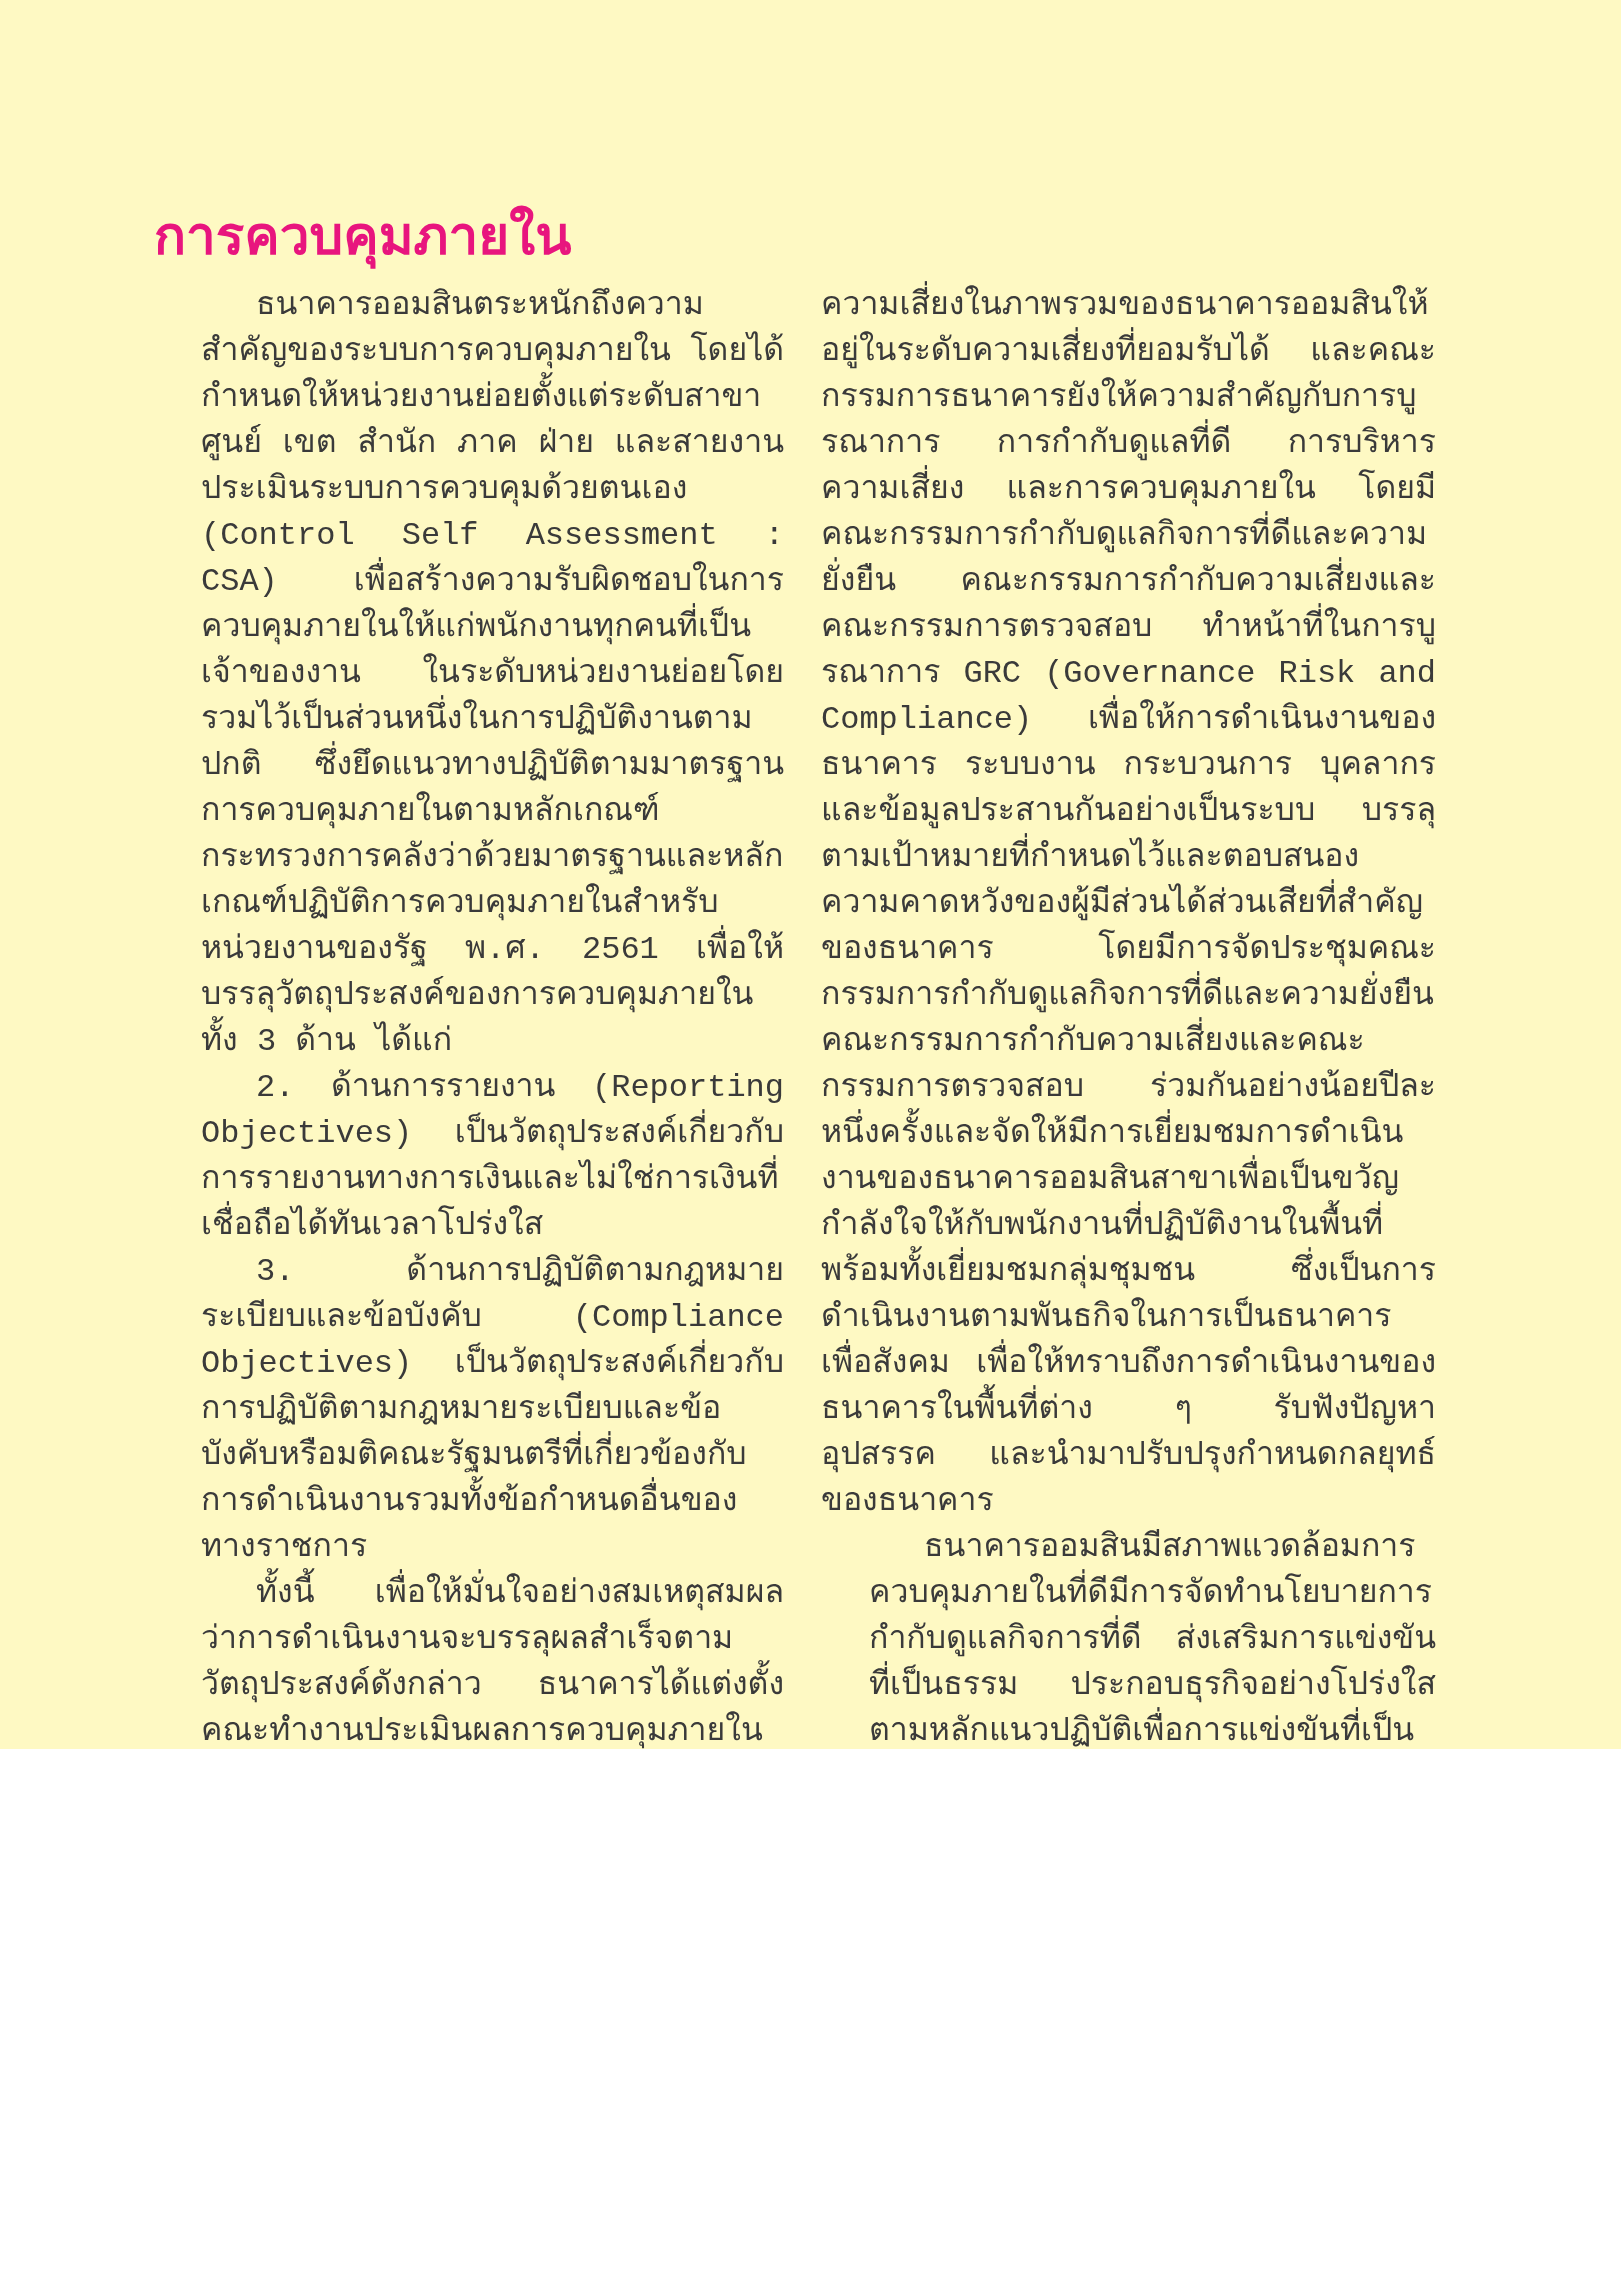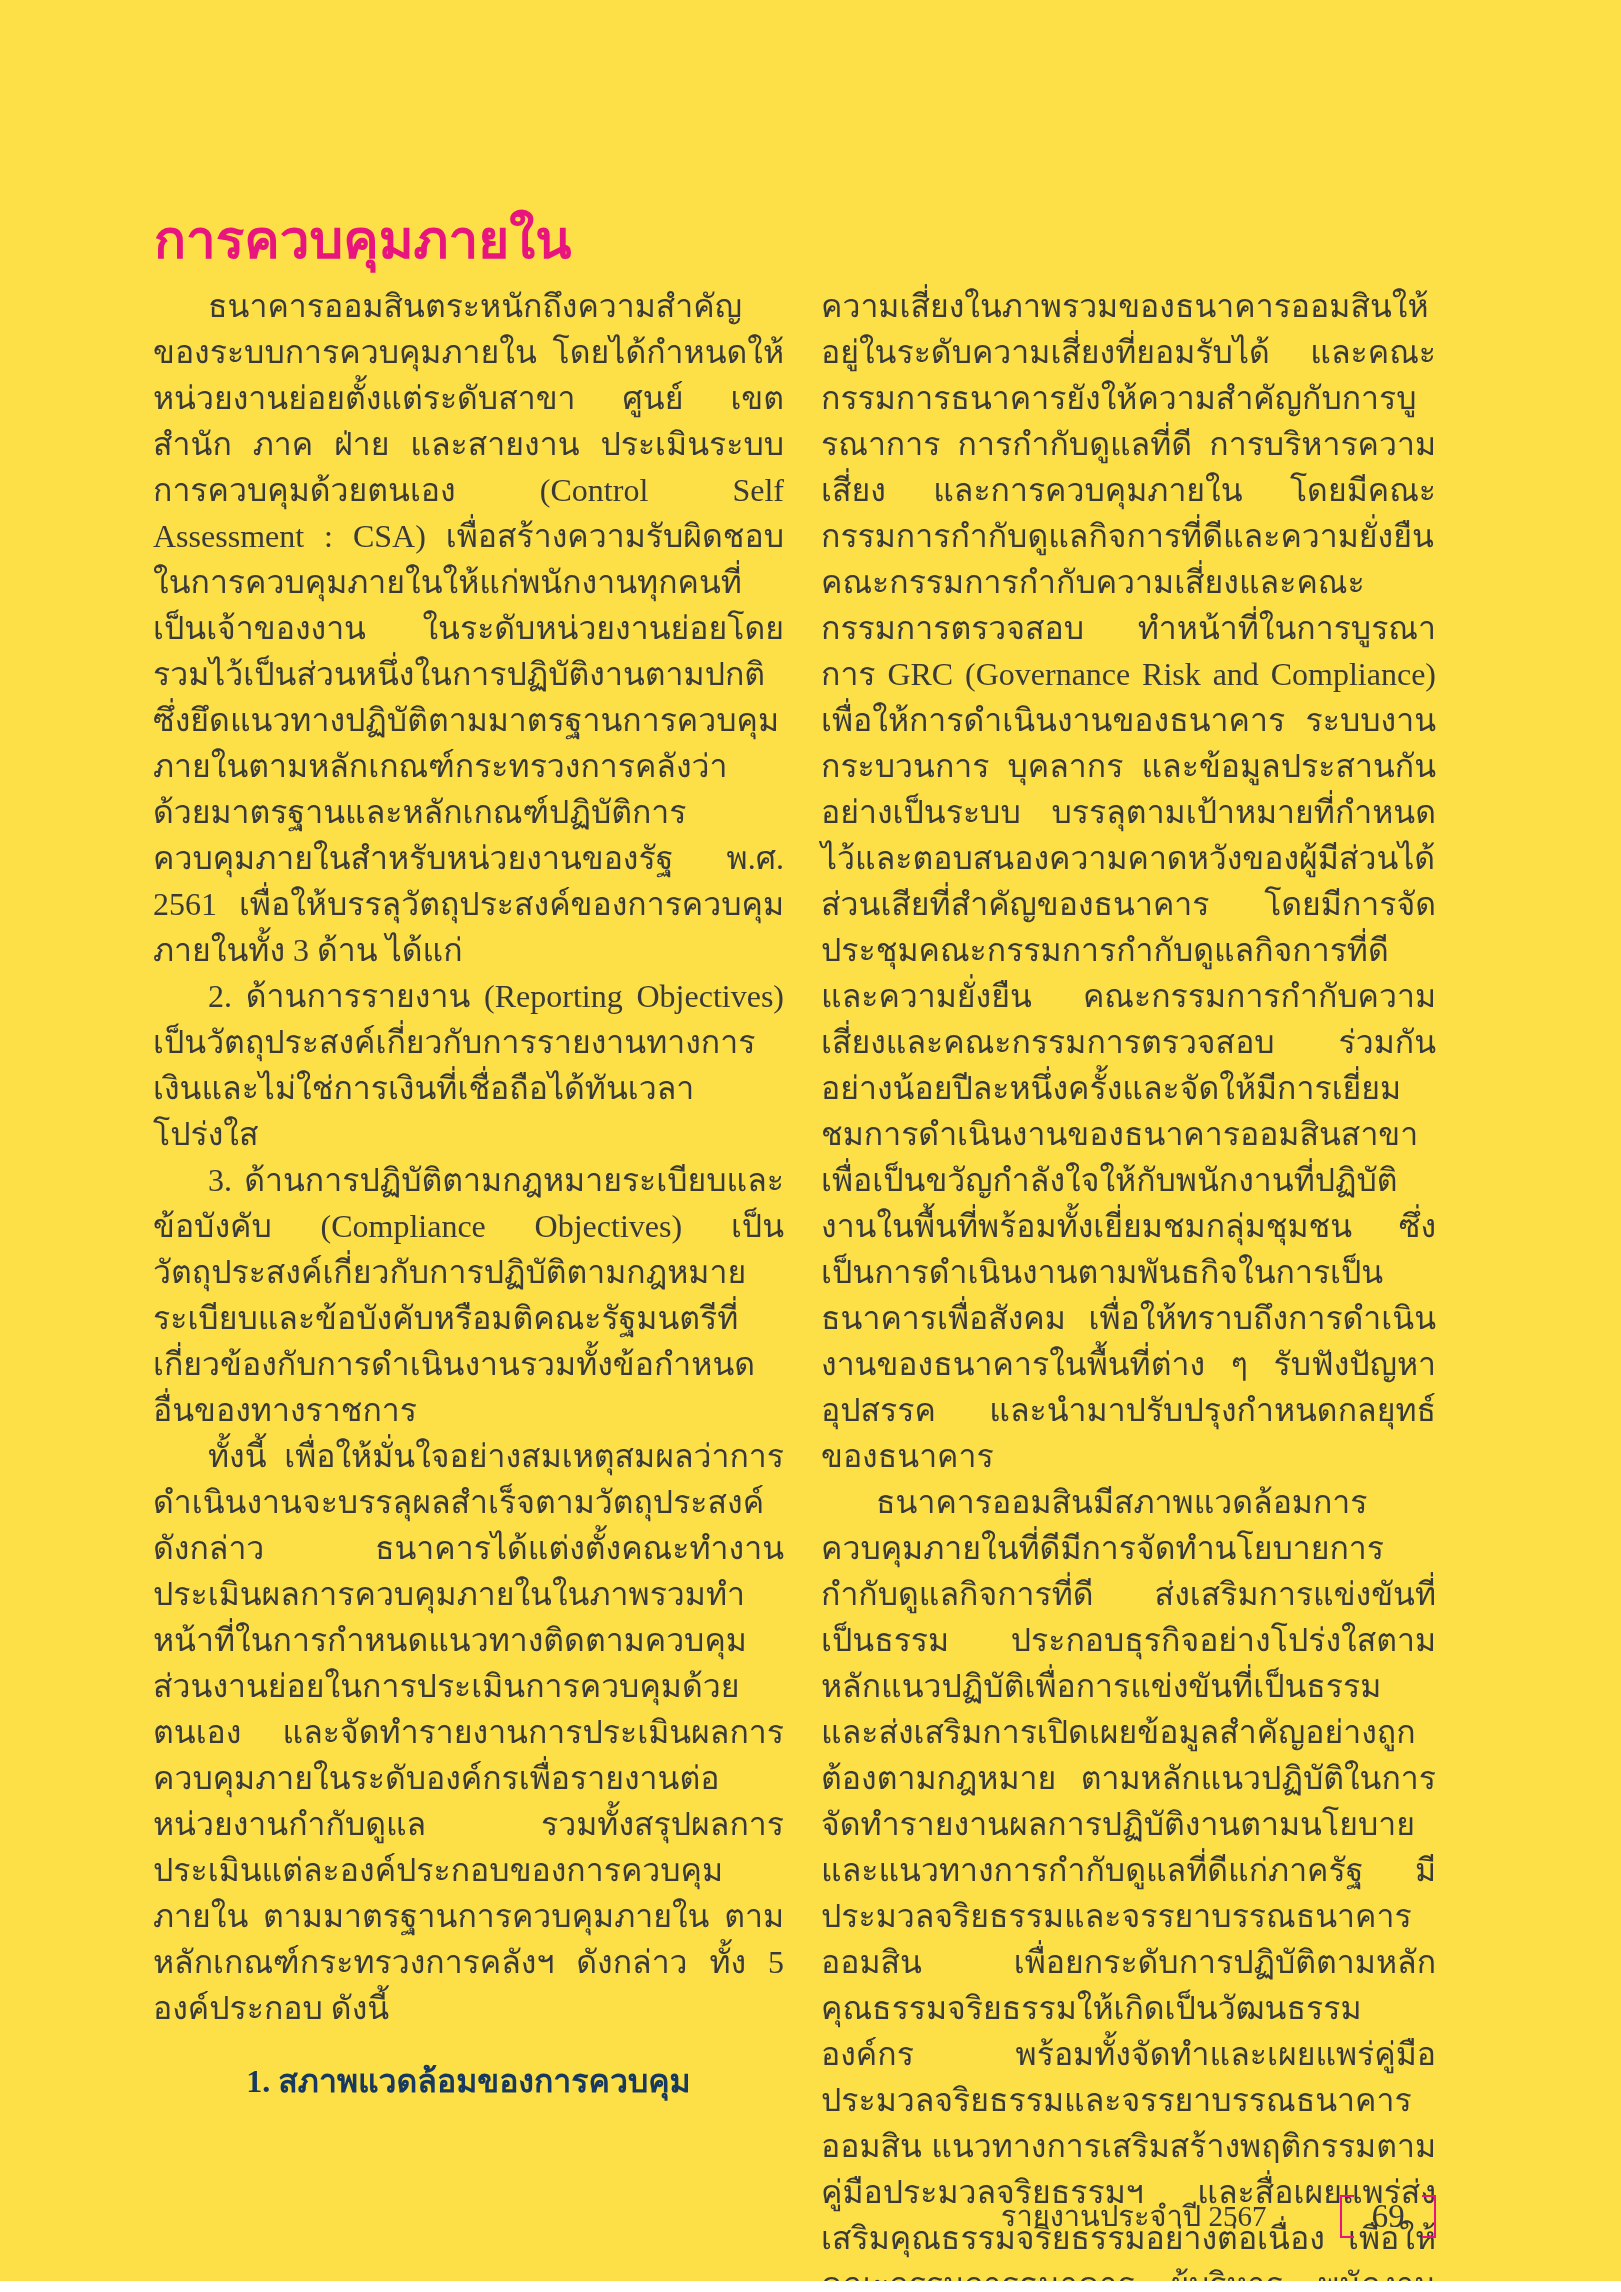--- a/index.html
+++ b/index.html
@@ -3,24 +3,24 @@
 <meta charset="utf-8">
 <style>
   :root{
     --pink:#e8157e;
     --navy:#17395f;
     --body:#3a3a3a;
   }
   html,body{margin:0;padding:0;background:#ffffff;}
   .page{
     position:relative;
-    width:1621px;height:2281px;
-    background:#fde047;
+    width:1621px;height:1749px;
+    background:#fef9c3;
     overflow:hidden;
-    font-family:Liberation Serif, serif;
+    font-family:Liberation Mono, monospace;
   }
   .title{
     position:absolute;
     left:154px;top:210px;
     margin:0;
     font-size:53px;
     line-height:1.15;
     font-weight:bold;
     color:var(--pink);
   }
@@ -28,21 +28,21 @@
     position:absolute;
     top:283px;
     font-size:32px;
     line-height:46px;
     color:var(--body);
     text-align:justify;
   }
   .col-left{left:153px;width:631px;}
   .col-right{left:821px;width:615px;}
   .para{margin:0;}
-  .indent{text-indent:55px;}
+  .indent{text-indent:55px;margin-left:48px;}
   .section-heading{
     margin:23.5px 0 29px 0;
     font-size:32px;
     line-height:53px;
     font-weight:bold;
     color:var(--navy);
     text-align:center;
   }
   .footer{
     position:absolute;

